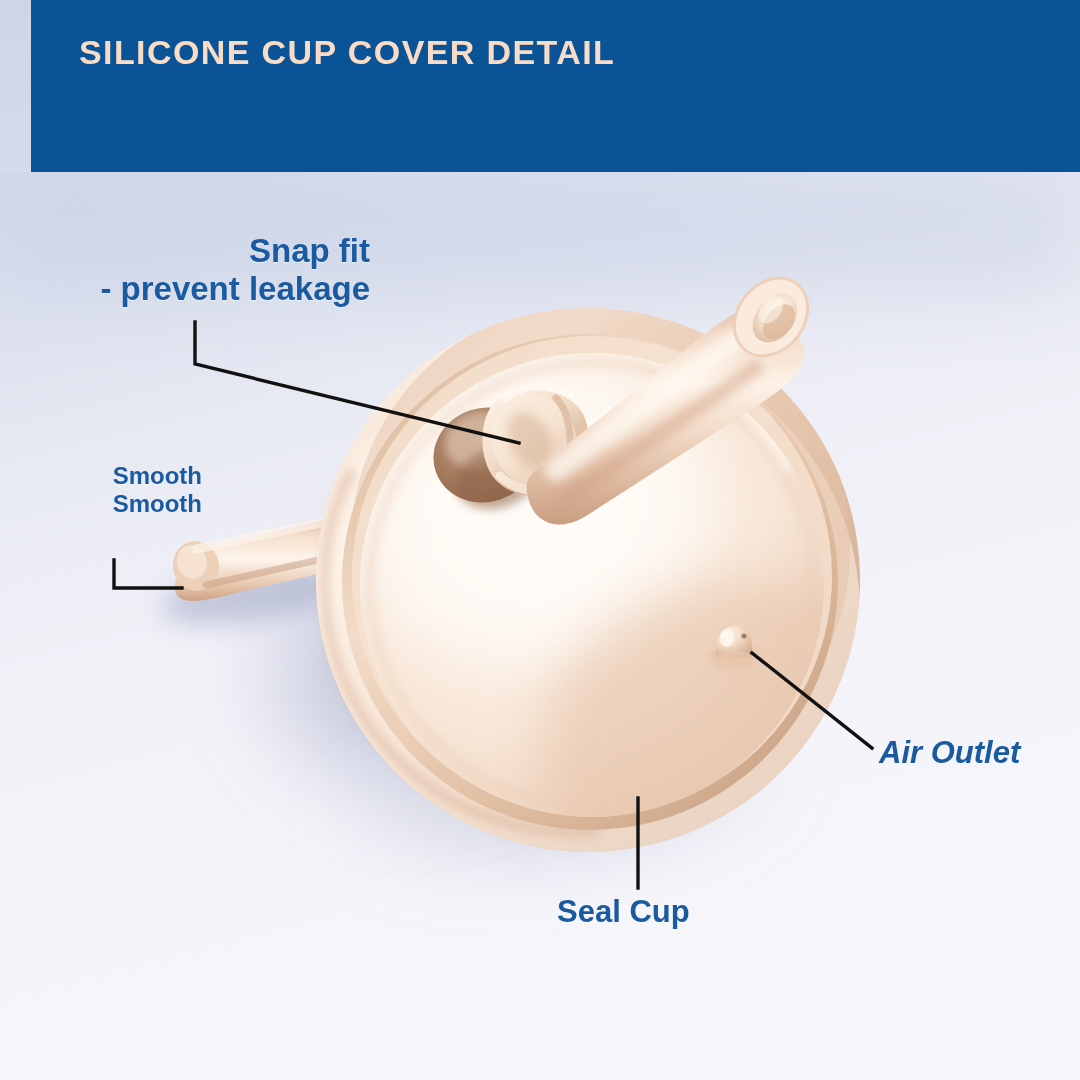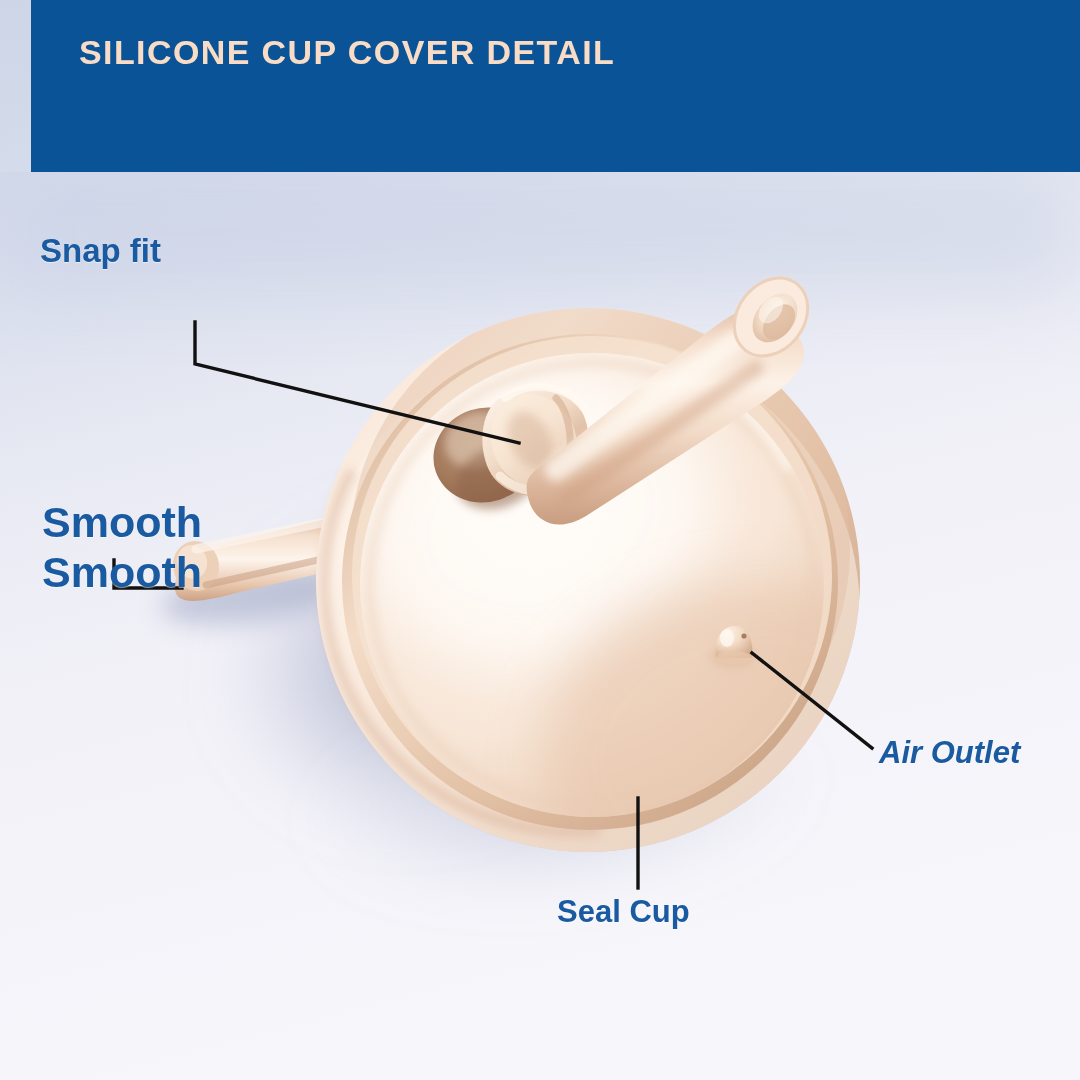--- a/index.html
+++ b/index.html
@@ -23,23 +23,23 @@
   
   #stage{position:absolute;left:0;top:172px;width:1080px;height:908px;overflow:hidden;}
   #photo{position:absolute;left:0;top:-172px;width:1080px;height:1080px;}
   
   .label{
     position:absolute;color:#1a5aa0;font-weight:bold;
     font-family:"Liberation Sans",sans-serif;
     line-height:1.16;white-space:nowrap;
     text-shadow:0 1px 1px rgba(255,255,255,.55);
   }
-  #lbl-snap{left:40px;top:232px;width:330px;text-align:left;font-size:33px;}
+  #lbl-snap{left:40px;top:232px;width:330px;text-align:right;font-size:33px;}
   #lbl-snap .l2{display:block;}
-  #lbl-smooth{left:42px;top:462px;width:160px;text-align:left;font-size:43px;margin-top:36px;}
+  #lbl-smooth{left:42px;top:462px;width:160px;text-align:right;font-size:24px;}
   #lbl-smooth .l2{display:block;}
   #lbl-air{left:879px;top:735px;font-size:31px;font-style:italic;}
   #lbl-seal{left:557px;top:894px;font-size:31px;text-align:right;}
 </style>
 </head>
 <body>
 
 <div id="page">
 
   <div id="banner">
@@ -249,20 +249,21 @@
         <polyline points="195,322 195,364 519,443"></polyline>
         <polyline points="114,560 114,588 182,588"></polyline>
         <line x1="752" y1="653" x2="872" y2="748"></line>
         <line x1="638" y1="798" x2="638" y2="888"></line>
       </g>
     </svg>
   </div>
 
   <div class="label" id="lbl-snap">
     <span>Snap fit</span>
+    <span class="l2">- prevent leakage</span>
   </div>
 
   <div class="label" id="lbl-smooth">
     <span>Smooth</span>
     <span class="l2">Smooth</span>
   </div>
 
   <div class="label" id="lbl-air">Air Outlet</div>
 
   <div class="label" id="lbl-seal">Seal Cup</div>

